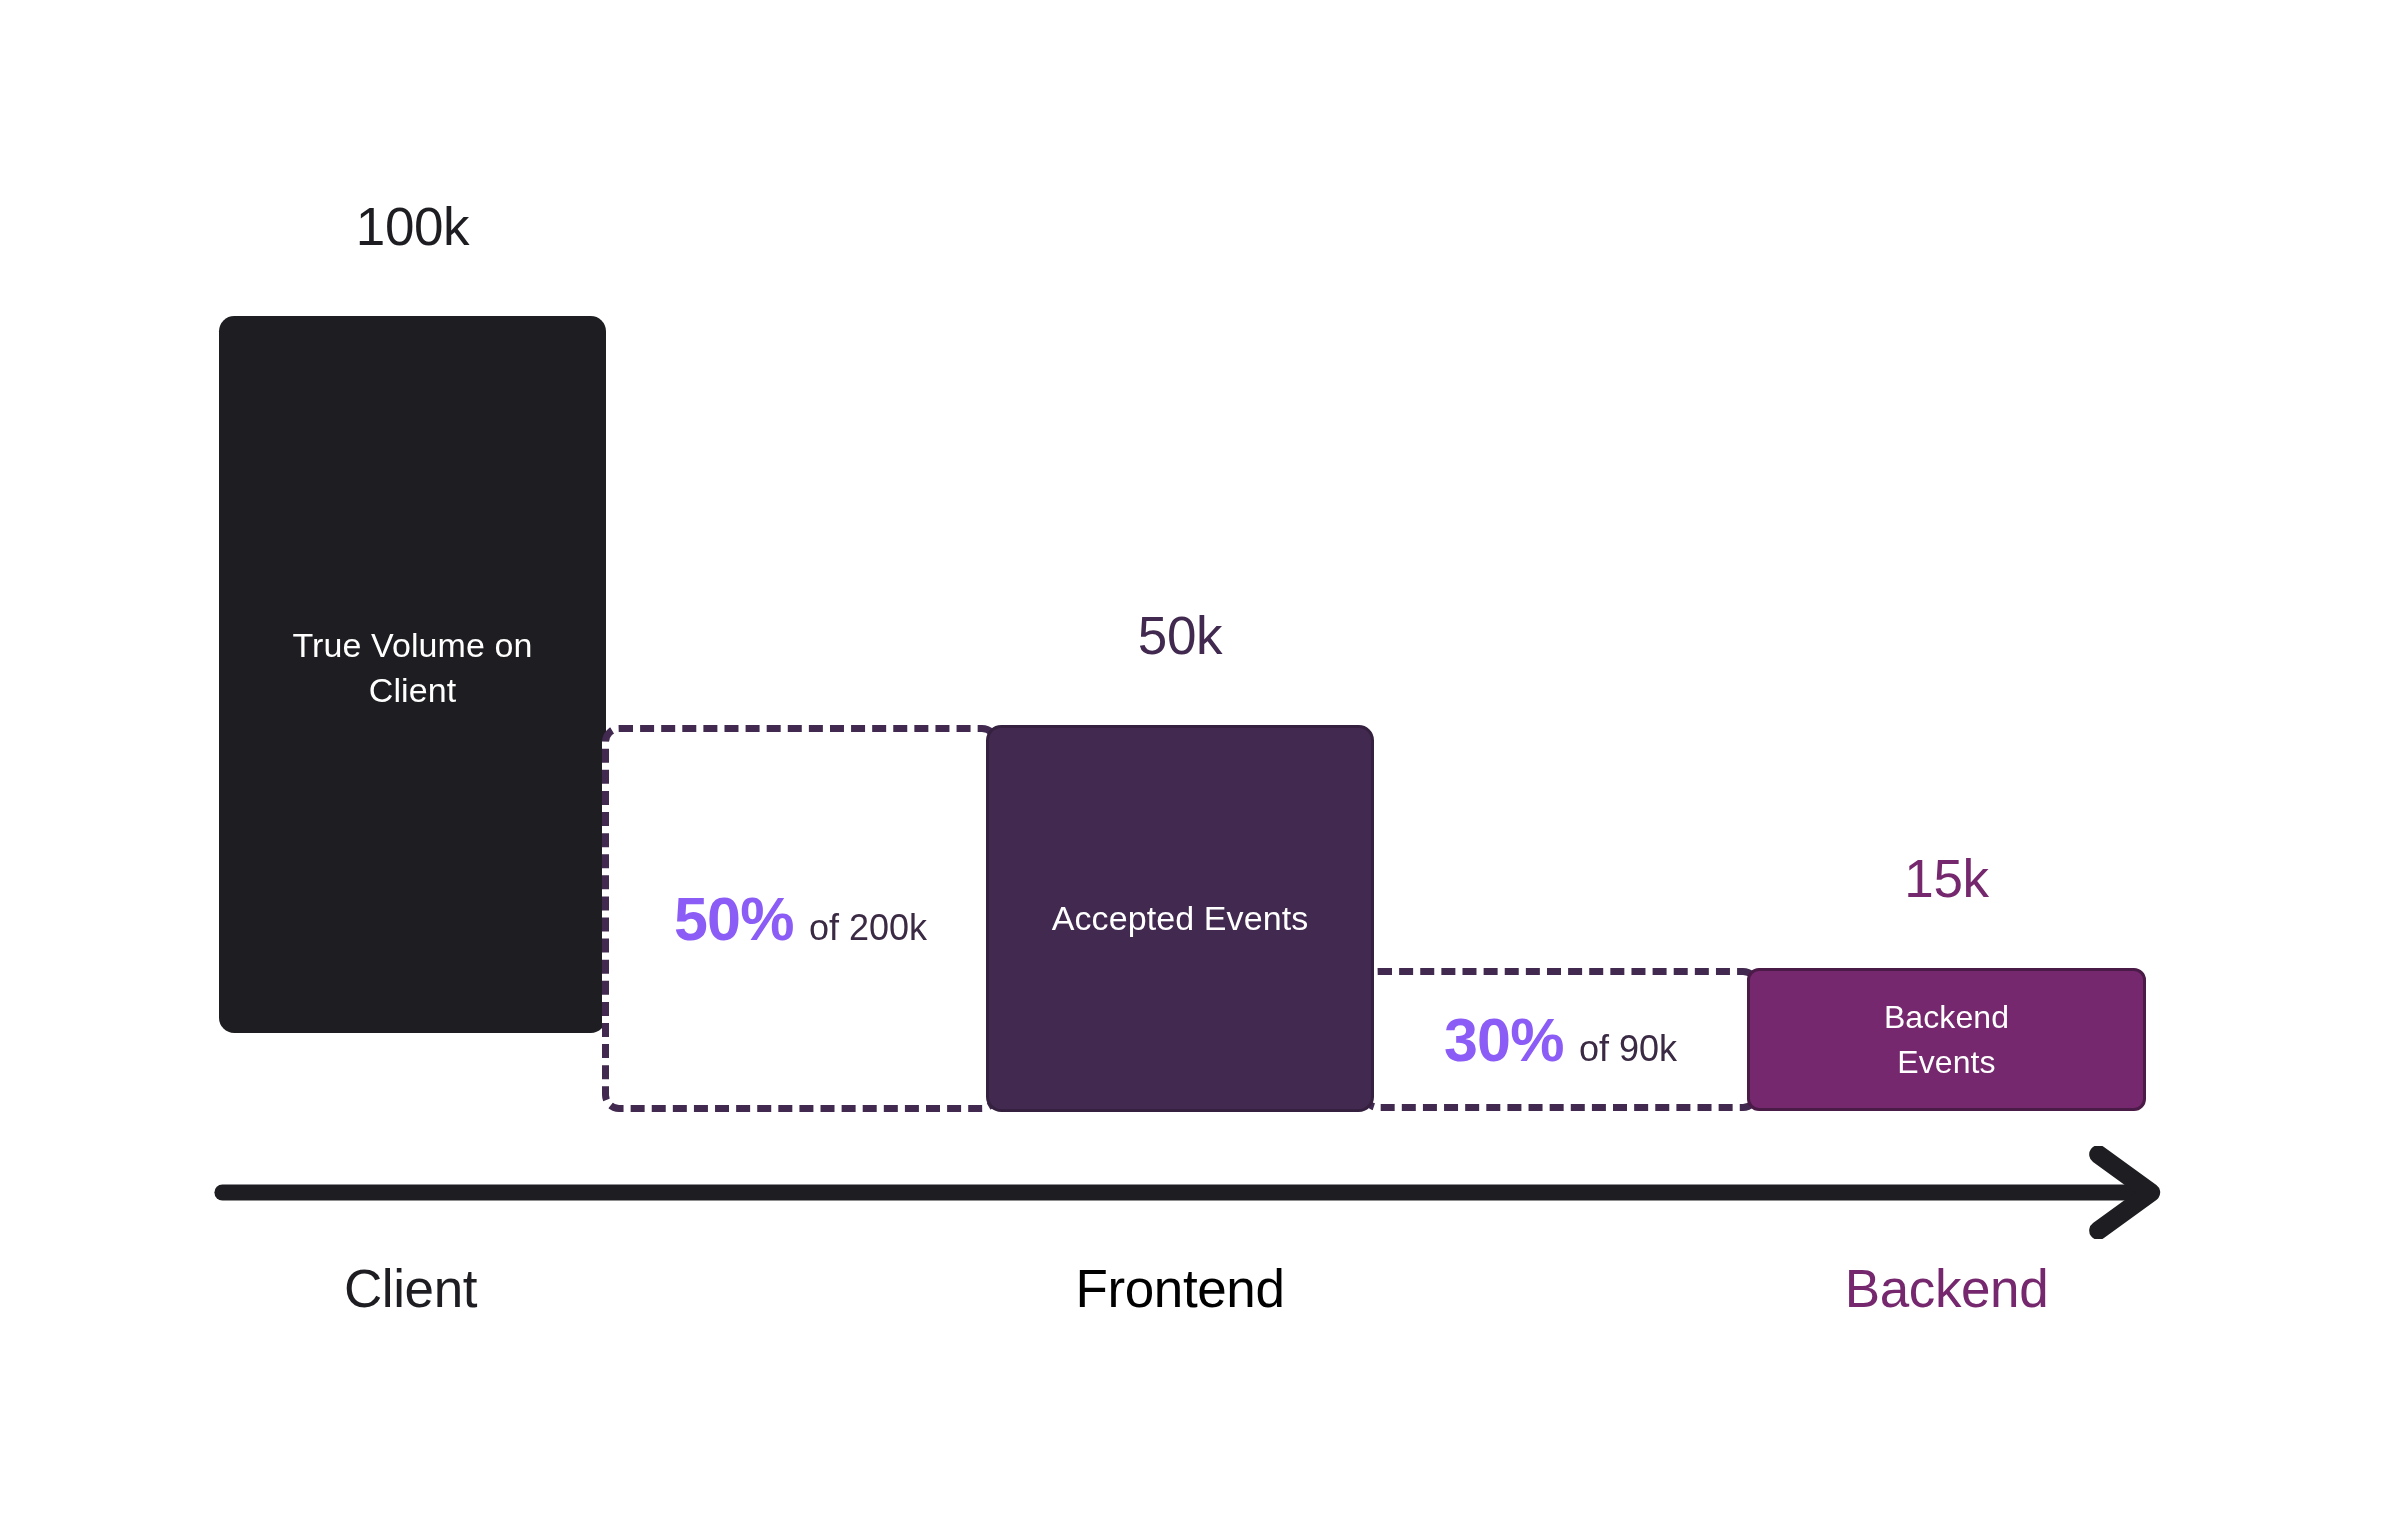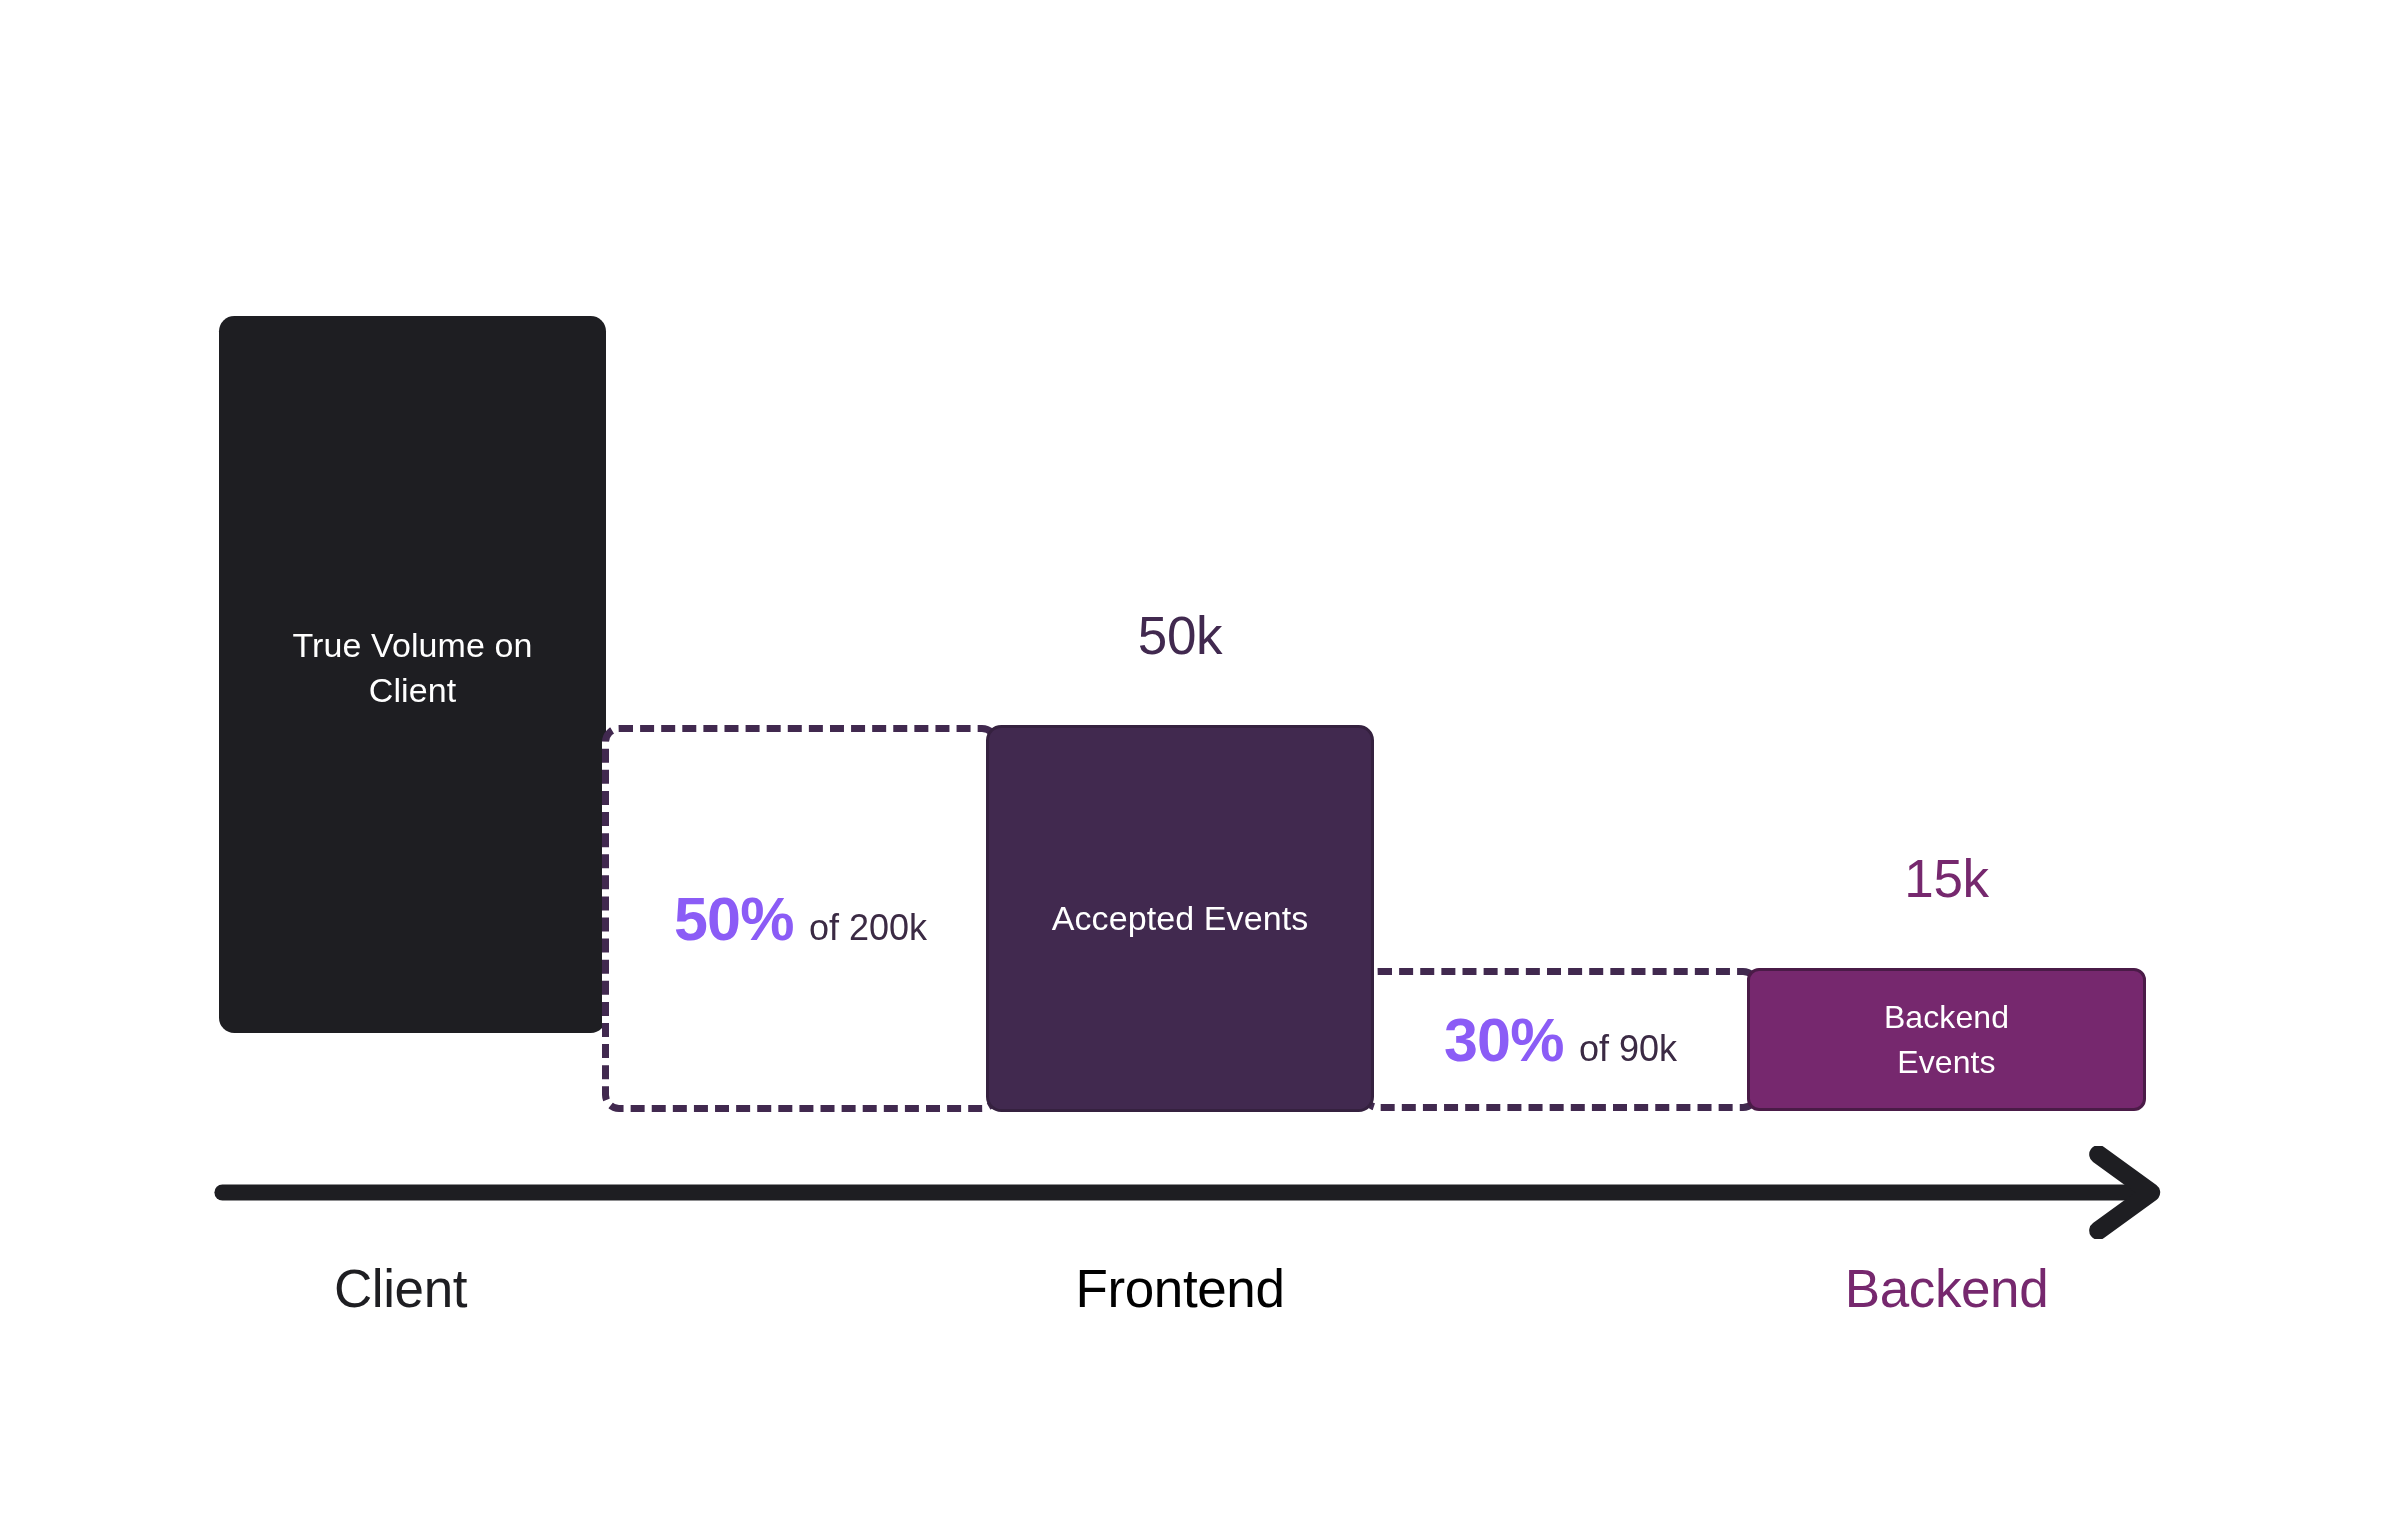--- a/index.html
+++ b/index.html
@@ -176,40 +176,41 @@
   .axis-label {
     position: absolute;
     font-size: 53px;
     font-weight: 400;
     letter-spacing: -0.4px;
     text-align: center;
     white-space: nowrap;
     top: 1258px;
   }
   .axis-client {
-    left: 207px;
+    left: 217px;
     width: 387px;
     color: #1E1E22;
   }
   .axis-frontend {
     left: 986px;
     width: 388px;
     color: #000000;
   }
   .axis-backend {
     left: 1747px;
     width: 399px;
     color: #76286E;
   }
 </style>
 </head>
 <body>
 
 <div id="stage">
 
+  <div class="value-cap cap-client">100k</div>
 
   <div class="bar bar-client">
     <span class="bar-label">True Volume on Client</span>
   </div>
 
   <div class="dashed-box dashed-1">
     <span class="pct-wrap">
       <span class="pct-big">50%</span>
       <span class="pct-small">of 200k</span>
     </span>

